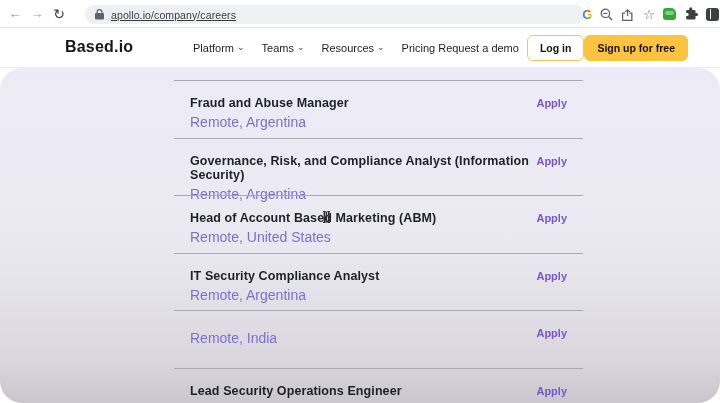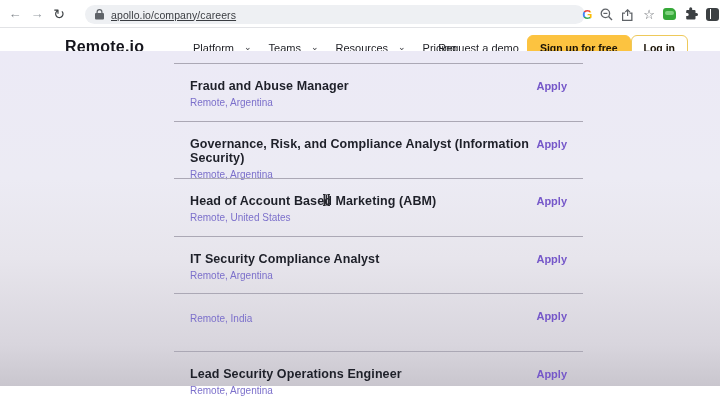--- a/index.html
+++ b/index.html
@@ -36,38 +36,38 @@
                             width:1.5px; height:10px; background:#fff; }
 
   
   .sitenav { position:absolute; left:0; top:28px; width:720px; height:40px;
              background:#ffffff; border-bottom:1px solid #ececf0; }
   .logo { position:absolute; left:65px; top:10px; font-size:16px; font-weight:700;
           color:#16161d; letter-spacing:.2px; }
   .menu { position:absolute; left:193px; top:0; height:40px; display:flex;
           align-items:center; gap:17px; }
   .menu-item { font-size:11px; color:#1d1e24; display:flex; align-items:center;
-               gap:10px; cursor:pointer; }
+               gap:3px; cursor:pointer; }
   .chev { font-size:9px; color:#3a3b41; line-height:1; transform:translateY(-1px); }
   .nav-right { position:absolute; right:32px; top:0; height:40px; display:flex;
                align-items:center; gap:0; }
   .demo-link { font-size:11px; color:#1d1e24; margin-right:8px; cursor:pointer; }
   .btn { font-size:10.5px; font-weight:700; border-radius:6px; padding:6px 12px;
          cursor:pointer; white-space:nowrap; }
   .btn-login { background:#ffffff; border:1px solid #eec95a; color:#191206; }
   .btn-signup { background:#fcc340; border:1px solid #fcc340; color:#191206; }
 
   
-  .page { position:absolute; left:0; top:51px; width:720px; height:335px;
-          background:linear-gradient(180deg,#eceaf6 0%,#ecebf4 38%,#e7e5ec 62%,#d8d5dd 88%,#c9c6ce 100%); }
+  .page { position:absolute; left:0; top:68px; width:720px; height:335px;
+          background:linear-gradient(180deg,#eceaf6 0%,#ecebf4 38%,#e7e5ec 62%,#d8d5dd 88%,#c9c6ce 100%);border-radius:22px; }
   .job-list { position:absolute; left:174px; top:12px; width:409px; }
   .job-row { position:relative; height:57.5px; border-top:1px solid #aba8b5;
              padding:15px 16px 0 16px; }
   .job-title { font-size:12.5px; font-weight:700; color:#1e2029; letter-spacing:.1px; }
-  .job-loc { font-size:10px; color:#7c70cb; margin-top:4px; }
+  .job-loc { font-size:14px; color:#7c70cb; margin-top:4px; }
   .apply-link { position:absolute; right:16px; top:16px; font-size:11px;
                 font-weight:700; color:#7557c9; cursor:pointer;text-align:right; }
 
   
   .cursor { position:absolute; left:322px; top:142px; pointer-events:none; }
 
   svg { display:block; }
 </style>
 </head>
 <body>
@@ -106,21 +106,21 @@
     <span>
       <svg width="14" height="14" viewBox="0 0 14 14">
           <path d="M5.2 1.8a1.5 1.5 0 0 1 3 0V3h2.3a1 1 0 0 1 1 1v2h1a1.5 1.5 0 0 1 0 3h-1v2.5a1 1 0 0 1-1 1H3.2a1 1 0 0 1-1-1V9h1a1.5 1.5 0 0 0 0-3h-1V4a1 1 0 0 1 1-1h2z" fill="#3c4043"></path>
         </svg>
     </span>
     <span class="side-panel-icon"></span>
   </div>
 </div>
 
 <div class="sitenav">
-  <div class="logo">Remote.io</div>
+  <div class="logo">Based.io</div>
 
   <div class="menu">
     <div class="menu-item">
       <span>Platform</span>
       <span class="chev">⌄</span>
     </div>
     <div class="menu-item">
       <span>Teams</span>
       <span class="chev">⌄</span>
     </div>
@@ -128,22 +128,22 @@
       <span>Resources</span>
       <span class="chev">⌄</span>
     </div>
     <div class="menu-item">
       <span>Pricing</span>
     </div>
   </div>
 
   <div class="nav-right">
     <span class="demo-link">Request a demo</span>
+    <button class="btn btn-login">Log in</button>
     <button class="btn btn-signup">Sign up for free</button>
-    <button class="btn btn-login">Log in</button>
   </div>
 </div>
 
 <div class="page">
   <div class="job-list">
 
     <div class="job-row">
       <div class="job-title">Fraud and Abuse Manager</div>
       <div class="job-loc">Remote, Argentina</div>
       <span class="apply-link">Apply</span>

